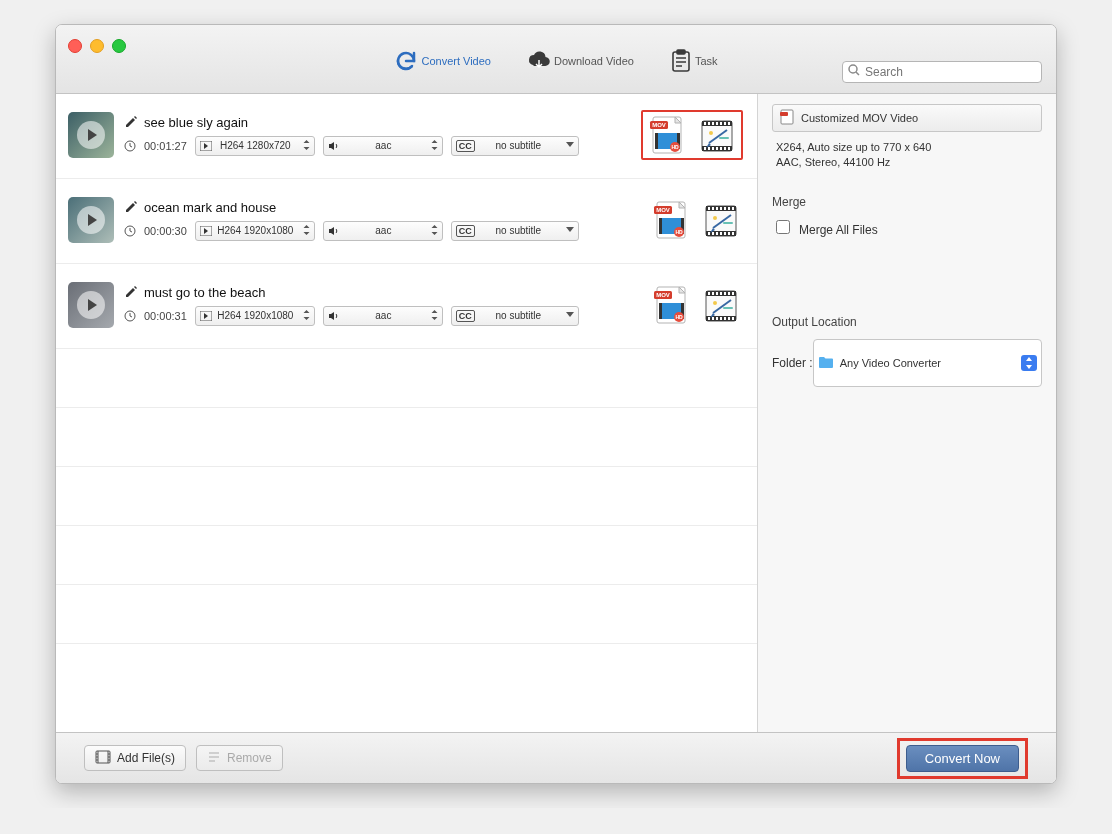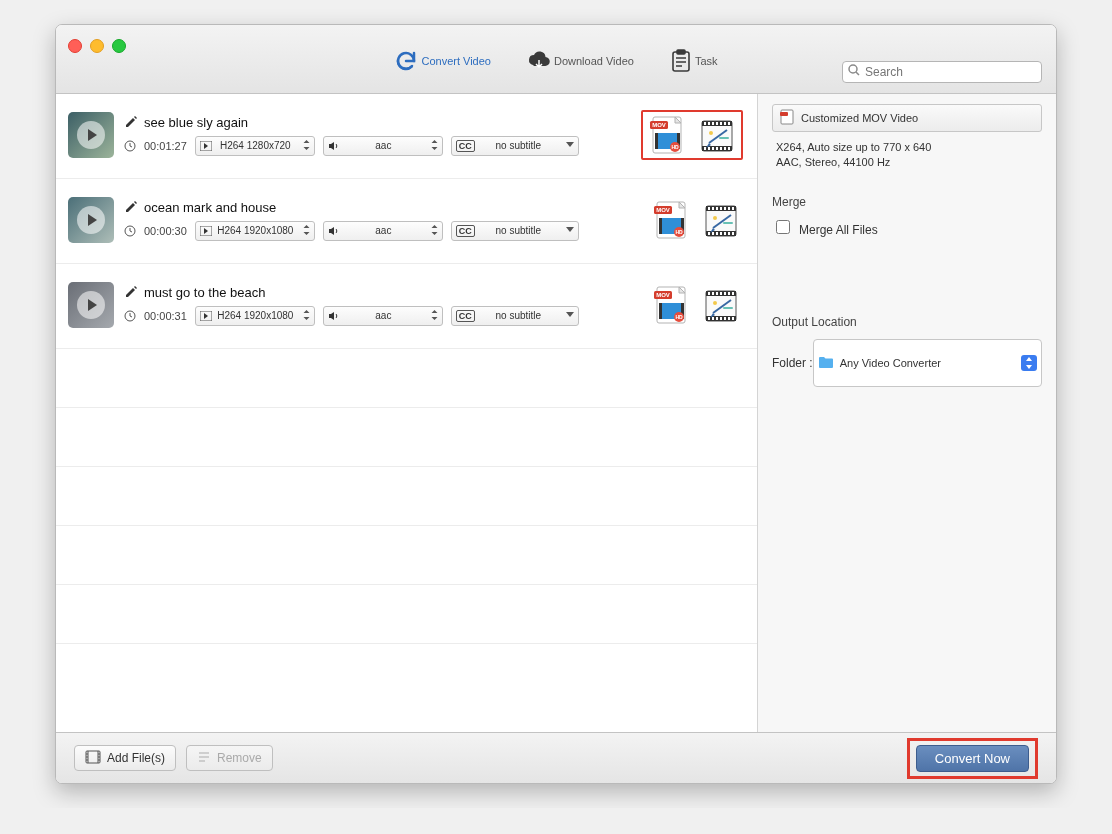--- a/index.html
+++ b/index.html
@@ -266,21 +266,21 @@
   color:#fff;font-size:9px;
   margin-left:auto;
 }
 
 .footer {
   height: 50px;
   background: linear-gradient(#f3f3f3,#e5e5e5);
   border-top: 1px solid #c3c3c3;
   display:flex;
   align-items:center;
-  padding: 0 18px;
+  padding: 0 28px;
   gap: 10px;
 }
 .foot-btn {
   display:inline-flex;
   align-items:center;
   gap:6px;
   height: 24px;
   padding: 0 10px;
   border: 1px solid #bfbfbf;
   border-radius: 4px;

